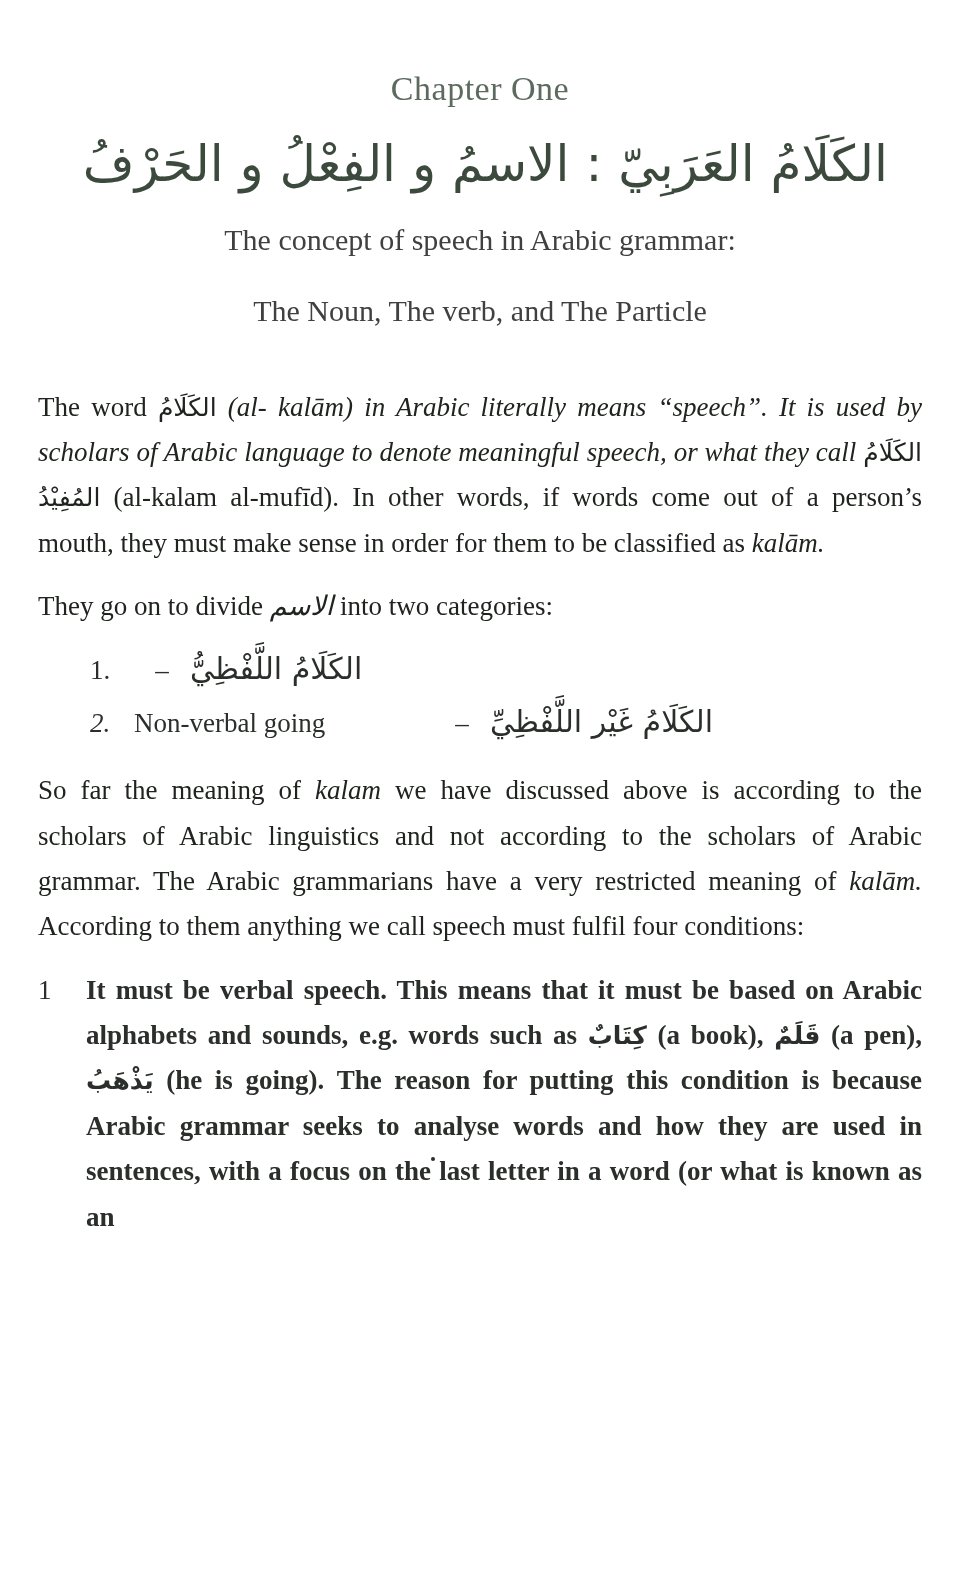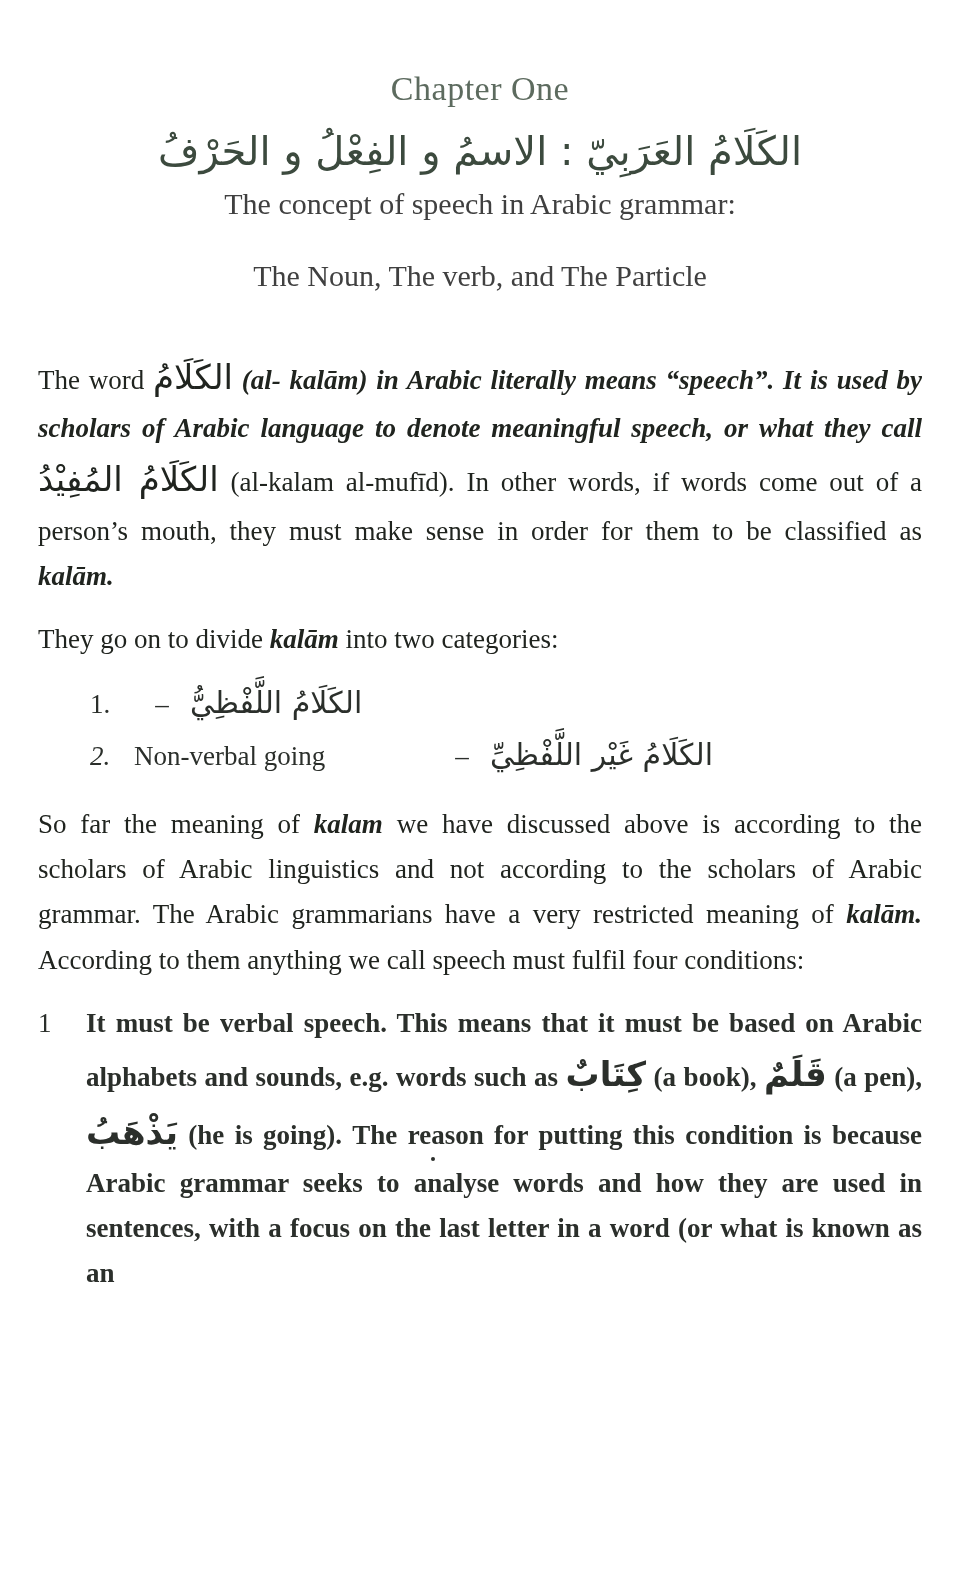--- a/index.html
+++ b/index.html
@@ -22,31 +22,31 @@
     padding: 70px 32px 0 32px;
     position: relative;
   }
 
   .chapter-label {
     text-align: center;
     font-size: 34px;
     letter-spacing: 0.5px;
     color: #5d6b5f;
     font-family: "Liberation Serif", serif;
-    margin-bottom: 12px;
+    margin-bottom: 18px;
   }
 
   .arabic-title {
     direction: rtl;
-    text-align: center;
-    font-size: 40px;
+    text-align: right;
+    font-size: 50px;
     line-height: 1.55;
     color: #3c4a3e;
     font-family: "DejaVu Sans", sans-serif;
-    margin: 6px 0 0 0;
+    margin: 6px 0 14px 0;
     padding: 0 40px;
   }
 
   .english-title {
     text-align: center;
     font-size: 30px;
     line-height: 1.45;
     color: #404040;
     font-family: "Liberation Serif", serif;
     margin-bottom: 6px;
@@ -65,23 +65,23 @@
     text-justify: inter-word;
     margin: 0 0 18px 0;
     color: #20241f;
   }
   p.para.tight { margin-bottom: 14px; }
 
   .ar {
     font-family: "DejaVu Sans", sans-serif;
     direction: rtl;
     unicode-bidi: isolate;
-    font-size: 34px;
+    font-size: 25px;
   }
-  .it { font-style: italic; font-weight: bold; }
+  .it { font-style: italic; }
 
   ol.kalam-list {
     list-style: none;
     margin: 6px 0 20px 0;
     padding: 0 0 0 52px;
   }
   ol.kalam-list li {
     font-size: 27px;
     line-height: 1.75;
     display: flex;
@@ -145,21 +145,21 @@
 
   <div class="english-title">
     <span>The concept of speech in Arabic grammar:</span>
     <span class="line2">The Noun, The verb, and The Particle</span>
   </div>
 
   <div class="body-block">
 
     <p class="para"><span>The  word  </span><span class="ar">الكَلَامُ</span><span class="it"> (al- kalām) in Arabic literally means “speech”. It is  used by scholars of Arabic language to denote meaningful speech,  or  what  they  call  </span><span class="ar">الكَلَامُ المُفِيْدُ</span><span> (al-kalam al-mufīd). In other  words, if words come out of a person’s mouth, they must make sense in order for them to be classified as </span><span class="it">kalām.</span></p>
 
-    <p class="para tight"><span>They go on to divide </span><span class="it">kalām</span><span> into two categories:</span></p>
+    <p class="para tight"><span>They go on to divide </span><span class="it">الاسم</span><span> into two categories:</span></p>
 
     <ol class="kalam-list">
       <li>
         <span class="num">1.</span>
         <span class="dash">–</span>
         <span class="ar-item">الكَلَامُ اللَّفْظِيُّ</span>
       </li>
       <li class="italic-num">
         <span class="num">2.</span>
         <span class="label">Non-verbal going</span>

